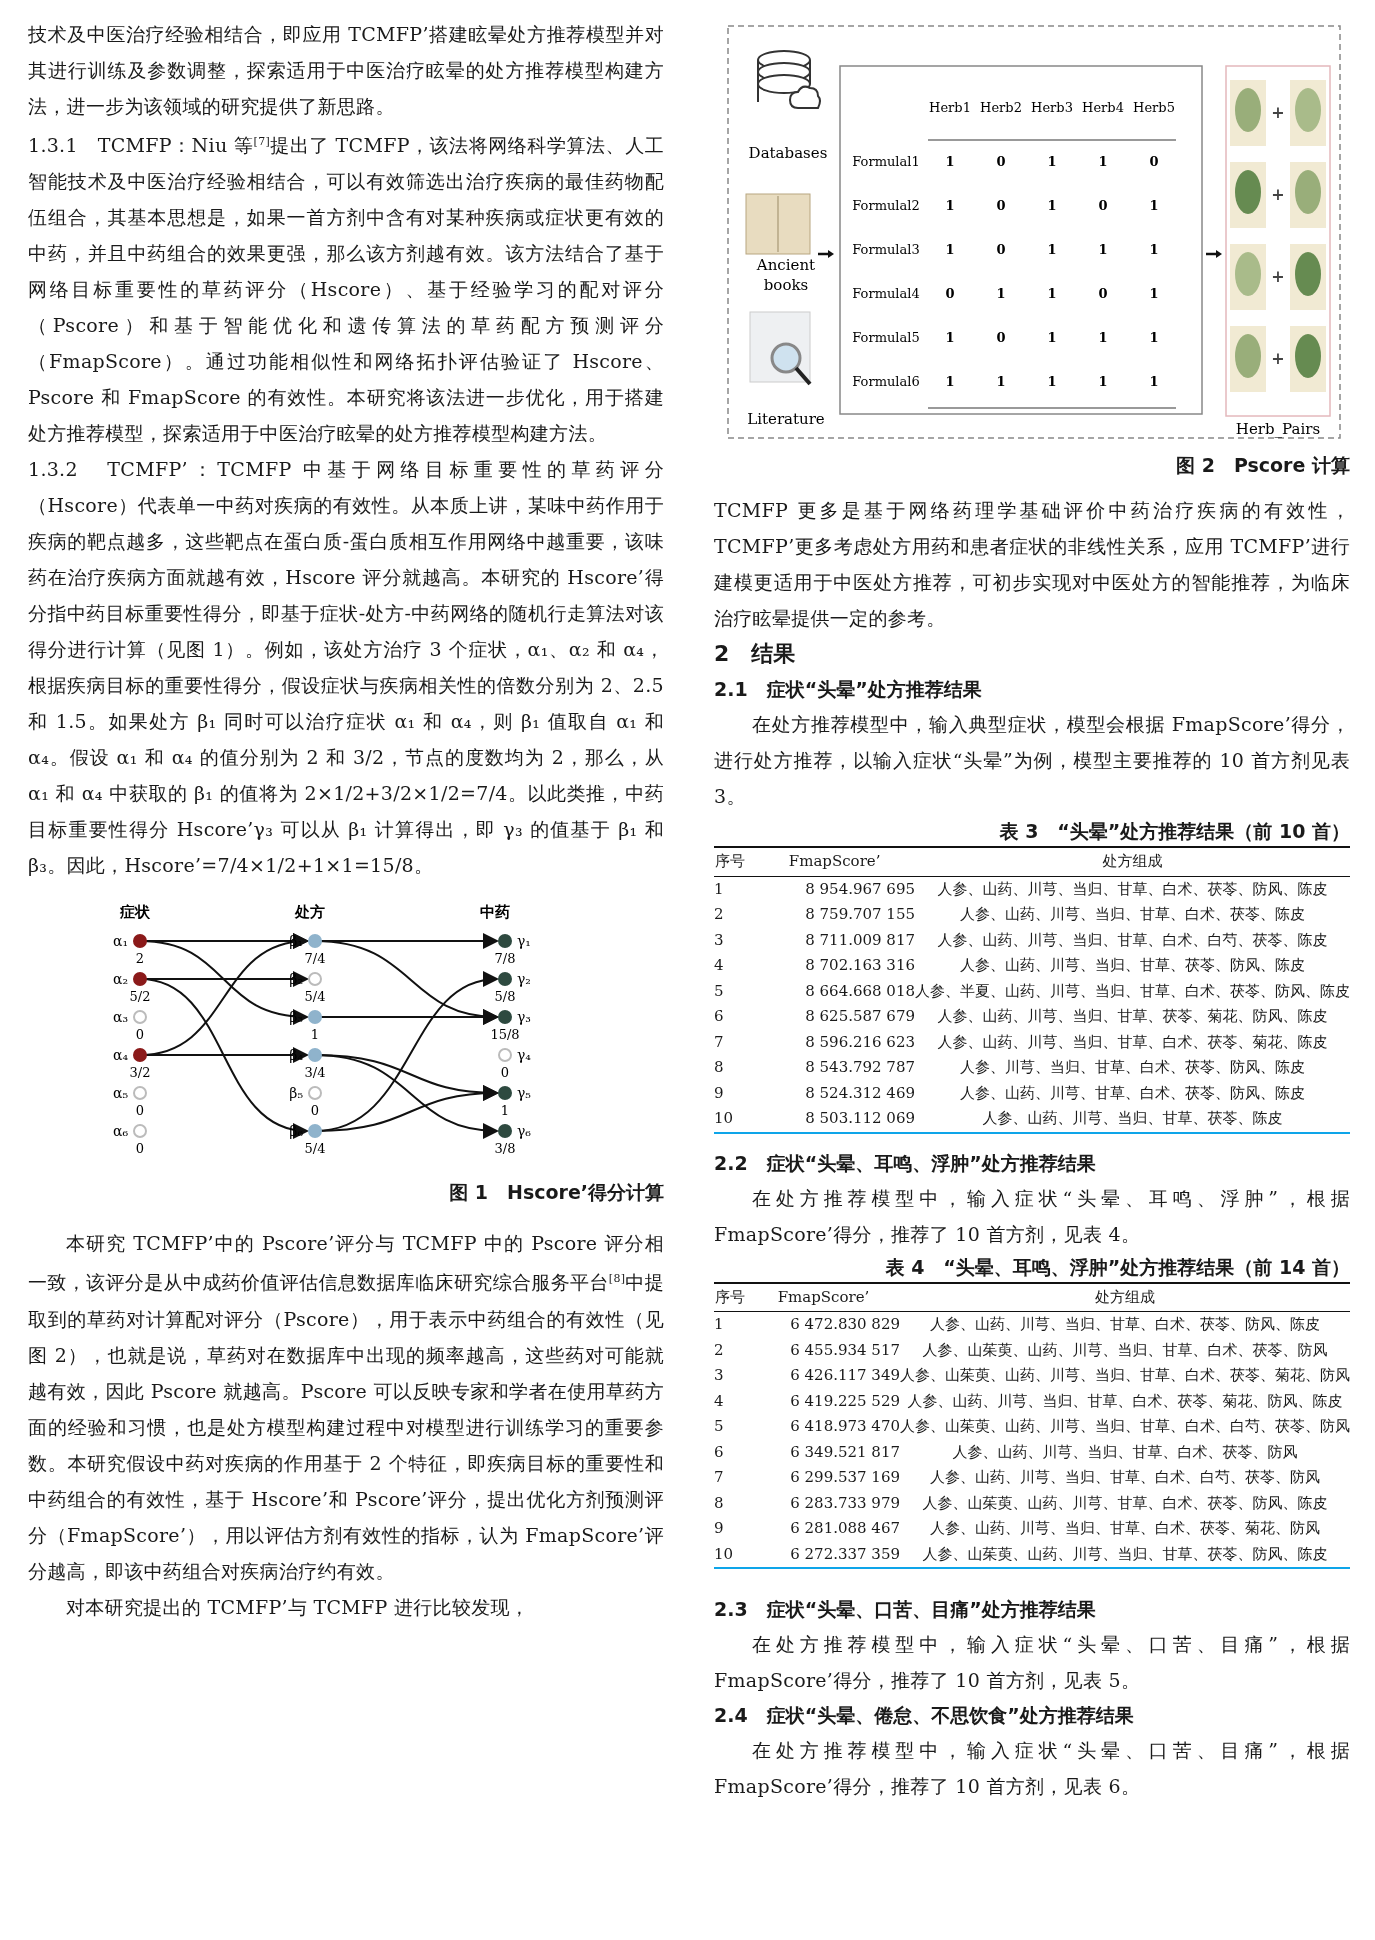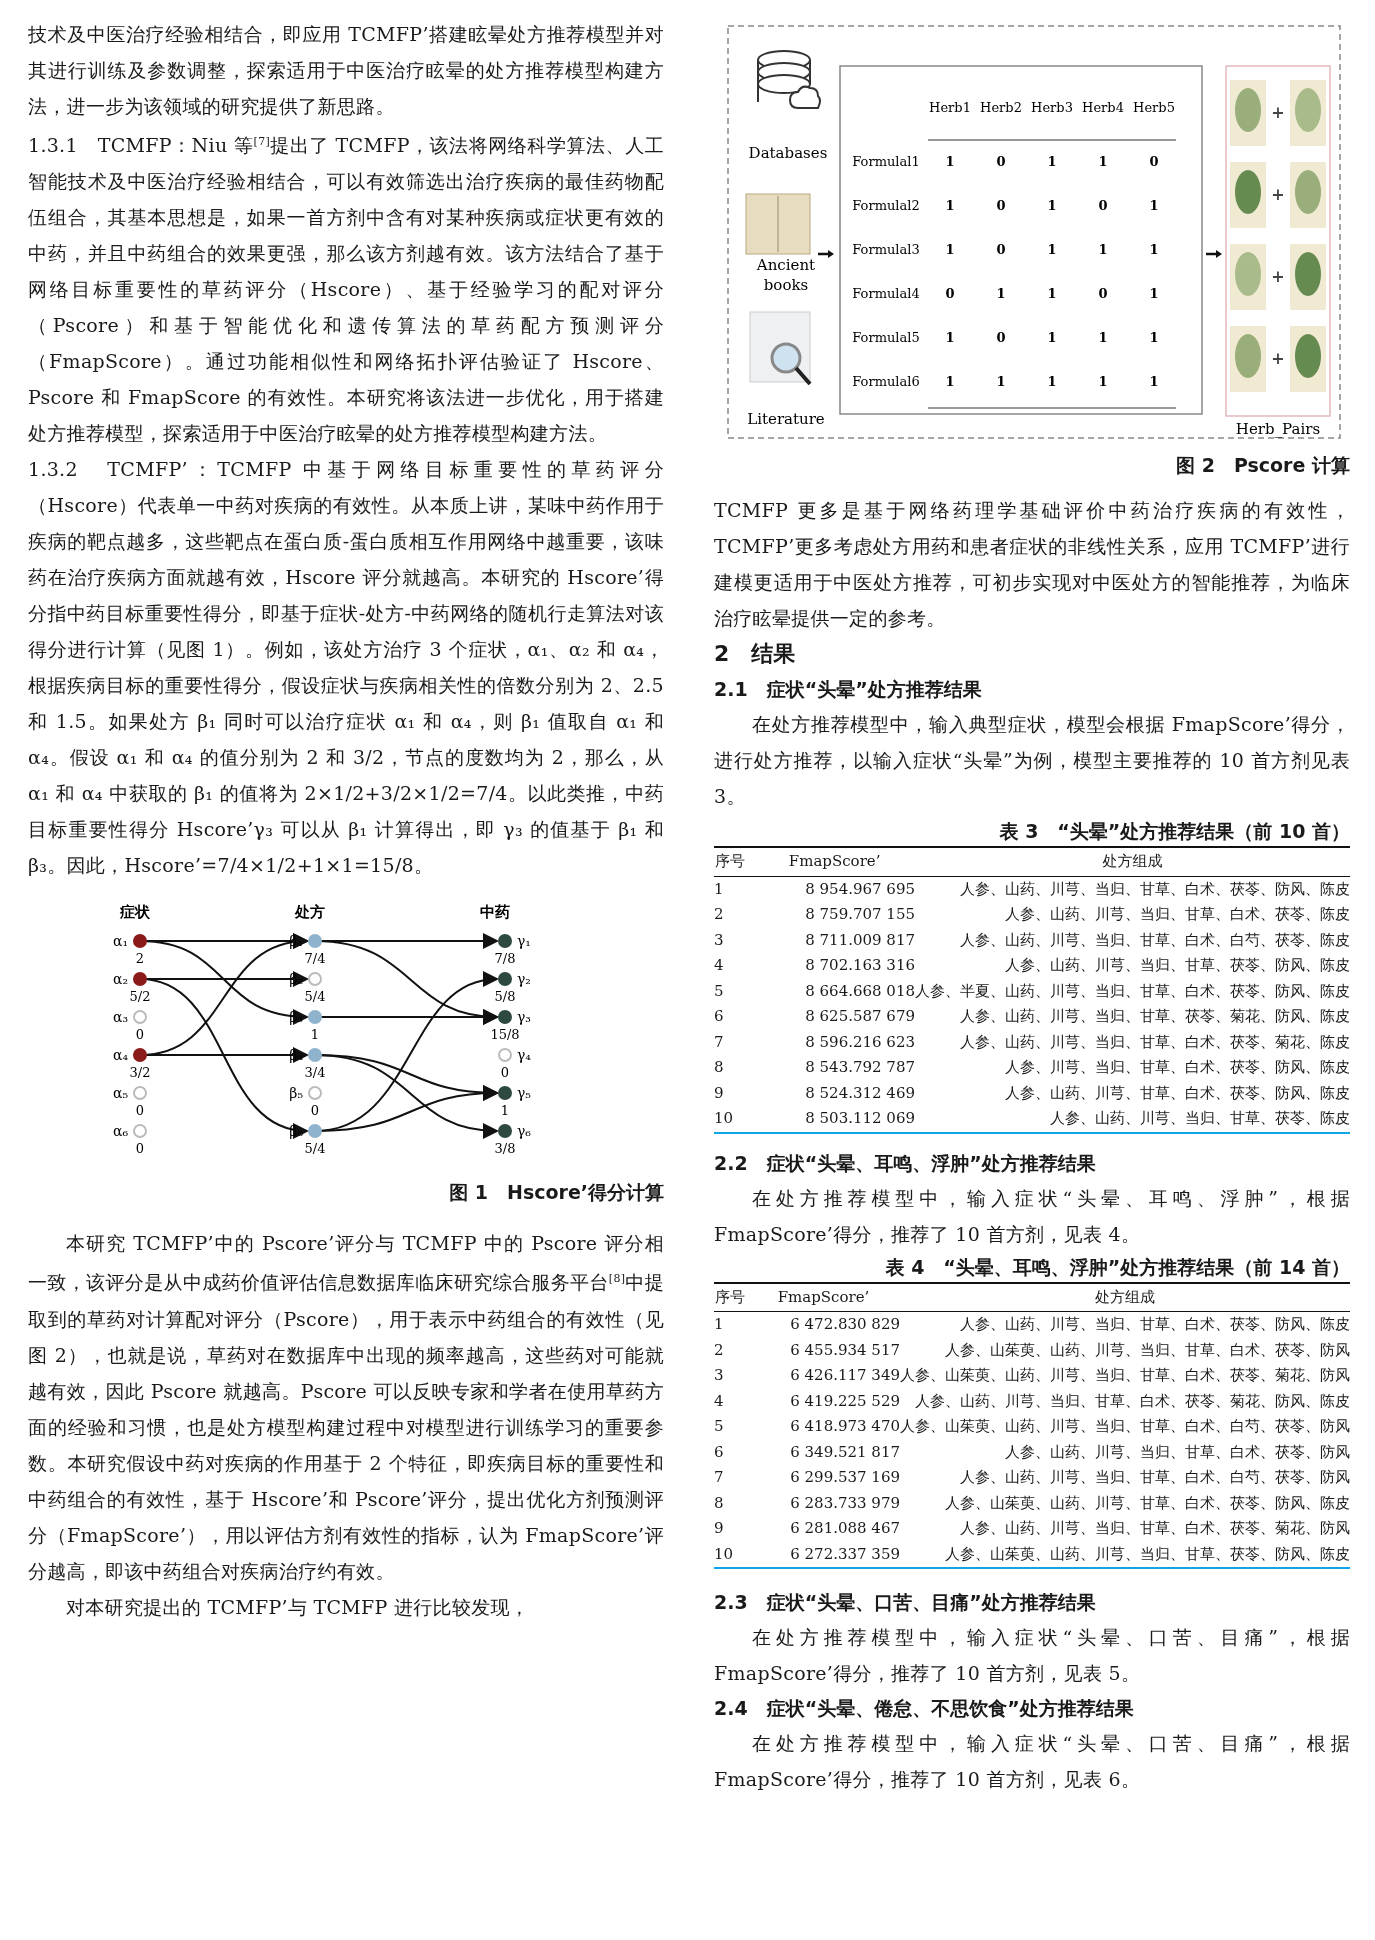--- a/index.html
+++ b/index.html
@@ -9,21 +9,21 @@
   .left{left:28px;width:636px;}
   .right{left:714px;width:636px;}
   p{margin:0;font-size:19px;line-height:36px;text-align:justify;letter-spacing:0.3px;}
   .indent{text-indent:2em;}
   .h2{font-family:"DejaVu Sans","Liberation Sans",sans-serif;font-weight:bold;font-size:22px;line-height:36px;margin:0;}
   .h3{font-family:"DejaVu Sans","Liberation Sans",sans-serif;font-weight:bold;font-size:19px;line-height:34px;margin:0;}
   .caption{font-family:"DejaVu Sans","Liberation Sans",sans-serif;font-weight:bold;font-size:19px;text-align:right;line-height:30px;}
   table.t{width:100%;border-collapse:collapse;font-size:15px;line-height:25.5px;}
   table.t th{font-weight:normal;border-top:2px solid #111;border-bottom:1px solid #111;}
   table.t th:first-child,table.t td:first-child{text-align:left;width:54px;margin-top:40px;}
-  table.t td{text-align:right;padding:0;white-space:nowrap;}
+  table.t td{text-align:center;padding:0;white-space:nowrap;}
   table.t td.score{text-align:right;padding-left:28px;width:150px;}
   table.t th.scoreh{width:150px;}
   table.t tr:last-child td{border-bottom:2px solid #0ea5e9;}
   .footer{position:absolute;top:1975px;font-size:17px;text-align:center;}
   sup{font-size:11px;}
   .fig1{position:relative;width:460px;height:270px;margin:18px 0 0 82px;}
   .fig2{position:relative;width:632px;height:420px;margin-top:22px;}
 </style>
 </head>
 <body>
@@ -337,20 +337,20 @@
           <td>人参、山药、川芎、当归、甘草、白术、茯苓、菊花、防风</td>
         </tr>
         <tr>
           <td>10</td>
           <td class="score">6 272.337 359</td>
           <td>人参、山茱萸、山药、川芎、当归、甘草、茯苓、防风、陈皮</td>
         </tr>
       </tbody>
   </table>
 
-  <div class="h3" style="margin-top:16px">2.3　症状“头晕、口苦、目痛”处方推荐结果</div>
+  <div class="h3" style="margin-top:23px">2.3　症状“头晕、口苦、目痛”处方推荐结果</div>
   <p class="indent">在处方推荐模型中，输入症状“头晕、口苦、目痛”，根据 FmapScore’得分，推荐了 10 首方剂，见表 5。</p>
   <div class="h3">2.4　症状“头晕、倦怠、不思饮食”处方推荐结果</div>
   <p class="indent">在处方推荐模型中，输入症状“头晕、口苦、目痛”，根据 FmapScore’得分，推荐了 10 首方剂，见表 6。</p>
 </div>
 
 <div class="footer" style="left:28px">中国医院用药评价与分析　2025 年第 25 卷第 6 期</div>
 <div class="footer" style="right:28px">Eval Anal Drug-Use Hosp China 2025 Vol. 25 No. 6 · 689 ·</div>
 
 </body></html>

